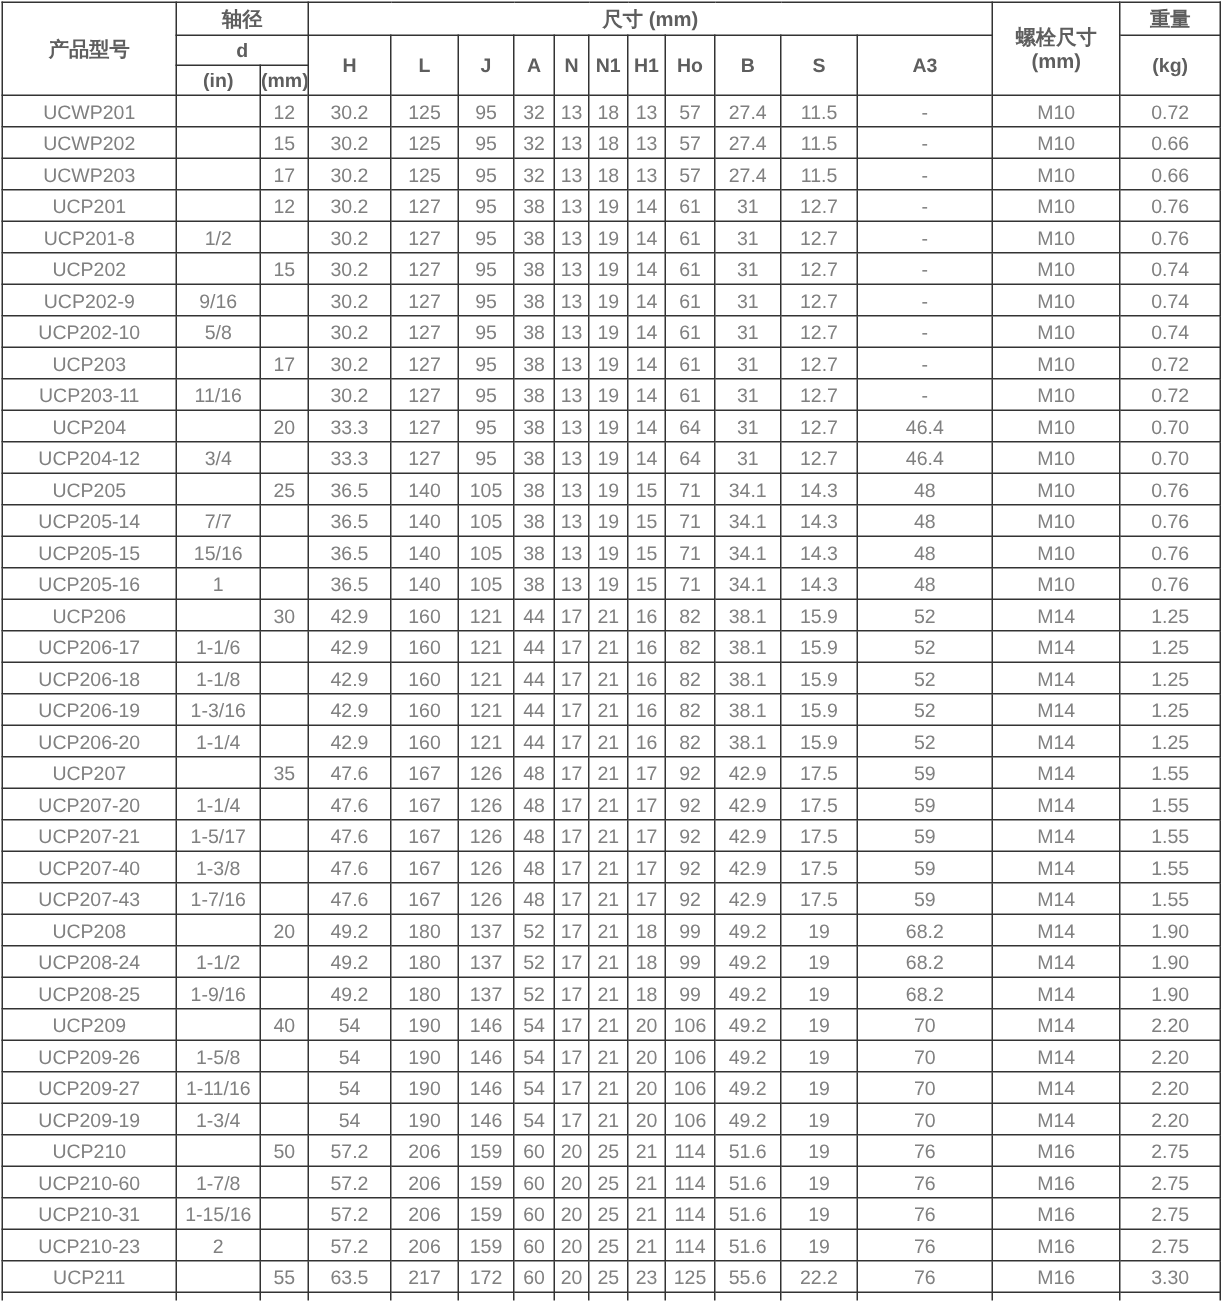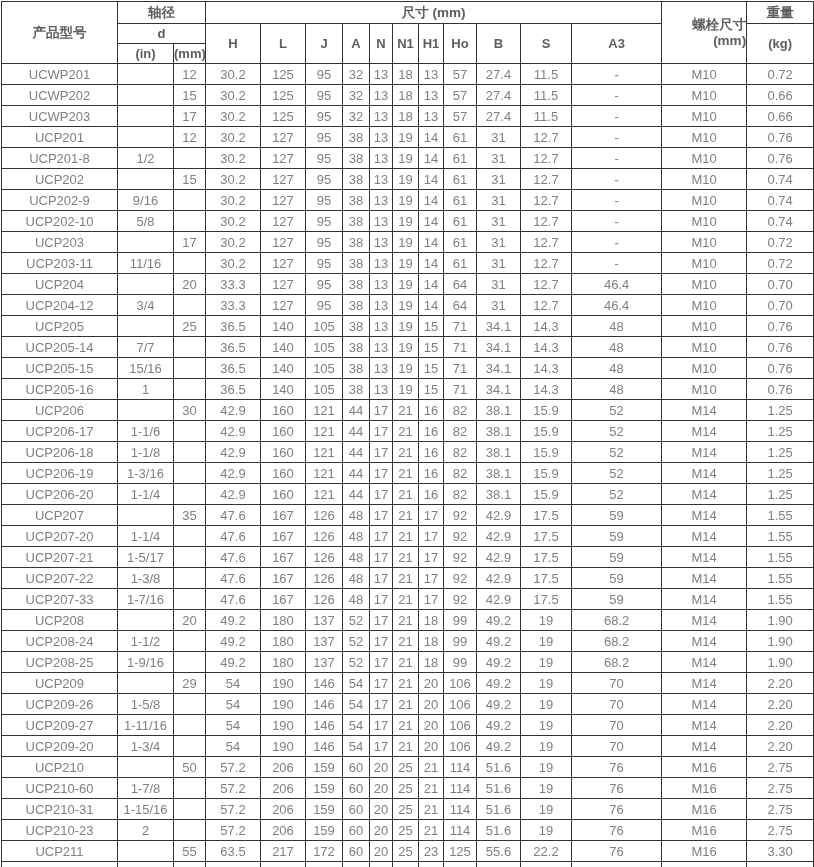--- a/index.html
+++ b/index.html
@@ -15,21 +15,21 @@
     border:1px solid #333333;
     text-align:center;vertical-align:middle;
     padding:0;overflow:hidden;white-space:nowrap;
   }
   td{color:#808080;font-size:13px;height:20px;}
   th{color:#5e5e5e;font-size:13px;font-weight:bold;}
   th.cn{font-size:13.5px;}
   thead tr.r1 th{height:21px;}
   thead tr.r2 th{height:19px;}
   thead tr.r3 th{height:19px;}
-  th.two-line{line-height:16px;text-align:right;}
+  th.two-line{line-height:16px;}
   tr.partial td{height:6px;border-bottom:0;}
 </style>
 </head>
 <body>
 
 <table>
   <colgroup>
     <col style="width:116px">
       <col style="width:56px">
       <col style="width:32px">
@@ -505,39 +505,39 @@
         <td>21</td>
         <td>17</td>
         <td>92</td>
         <td>42.9</td>
         <td>17.5</td>
         <td>59</td>
         <td>M14</td>
         <td>1.55</td>
       </tr>
       <tr>
-        <td>UCP207-22</td>
+        <td>UCP207-40</td>
         <td>1-3/8</td>
         <td></td>
         <td>47.6</td>
         <td>167</td>
         <td>126</td>
         <td>48</td>
         <td>17</td>
         <td>21</td>
         <td>17</td>
         <td>92</td>
         <td>42.9</td>
         <td>17.5</td>
         <td>59</td>
         <td>M14</td>
         <td>1.55</td>
       </tr>
       <tr>
-        <td>UCP207-33</td>
+        <td>UCP207-43</td>
         <td>1-7/16</td>
         <td></td>
         <td>47.6</td>
         <td>167</td>
         <td>126</td>
         <td>48</td>
         <td>17</td>
         <td>21</td>
         <td>17</td>
         <td>92</td>
@@ -597,21 +597,21 @@
         <td>99</td>
         <td>49.2</td>
         <td>19</td>
         <td>68.2</td>
         <td>M14</td>
         <td>1.90</td>
       </tr>
       <tr>
         <td>UCP209</td>
         <td></td>
-        <td>29</td>
+        <td>40</td>
         <td>54</td>
         <td>190</td>
         <td>146</td>
         <td>54</td>
         <td>17</td>
         <td>21</td>
         <td>20</td>
         <td>106</td>
         <td>49.2</td>
         <td>19</td>
@@ -649,21 +649,21 @@
         <td>21</td>
         <td>20</td>
         <td>106</td>
         <td>49.2</td>
         <td>19</td>
         <td>70</td>
         <td>M14</td>
         <td>2.20</td>
       </tr>
       <tr>
-        <td>UCP209-20</td>
+        <td>UCP209-19</td>
         <td>1-3/4</td>
         <td></td>
         <td>54</td>
         <td>190</td>
         <td>146</td>
         <td>54</td>
         <td>17</td>
         <td>21</td>
         <td>20</td>
         <td>106</td>

